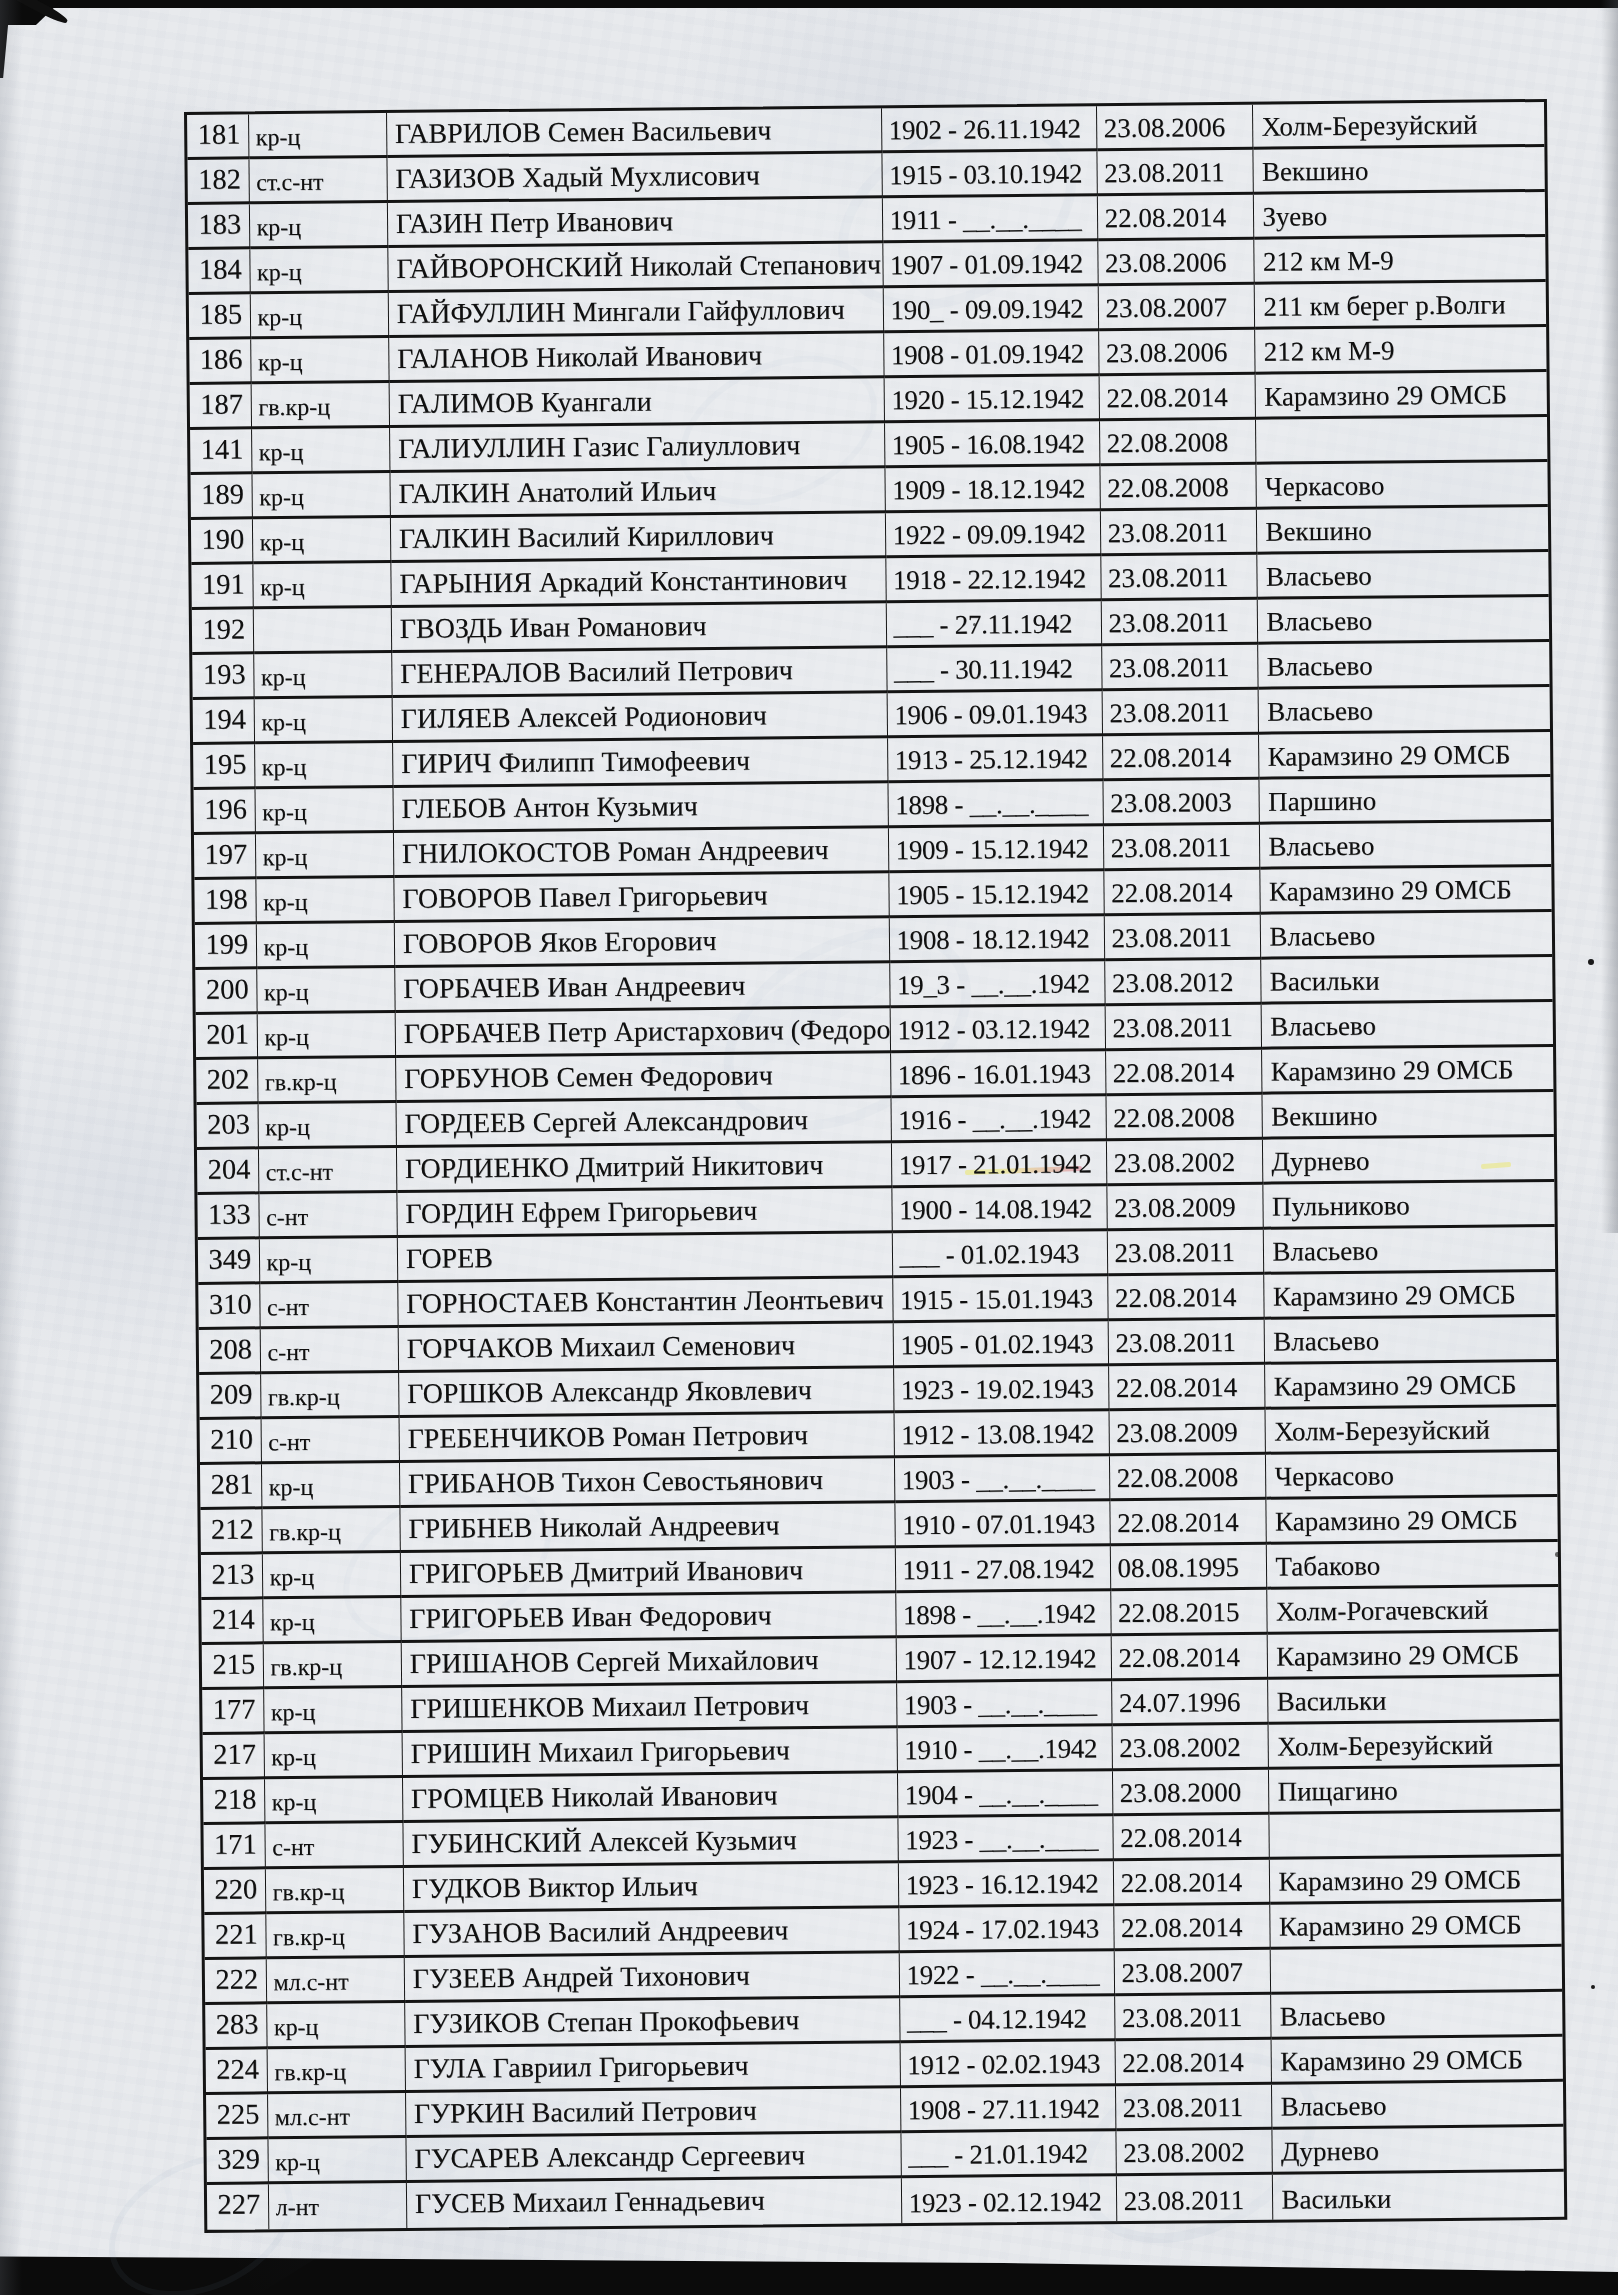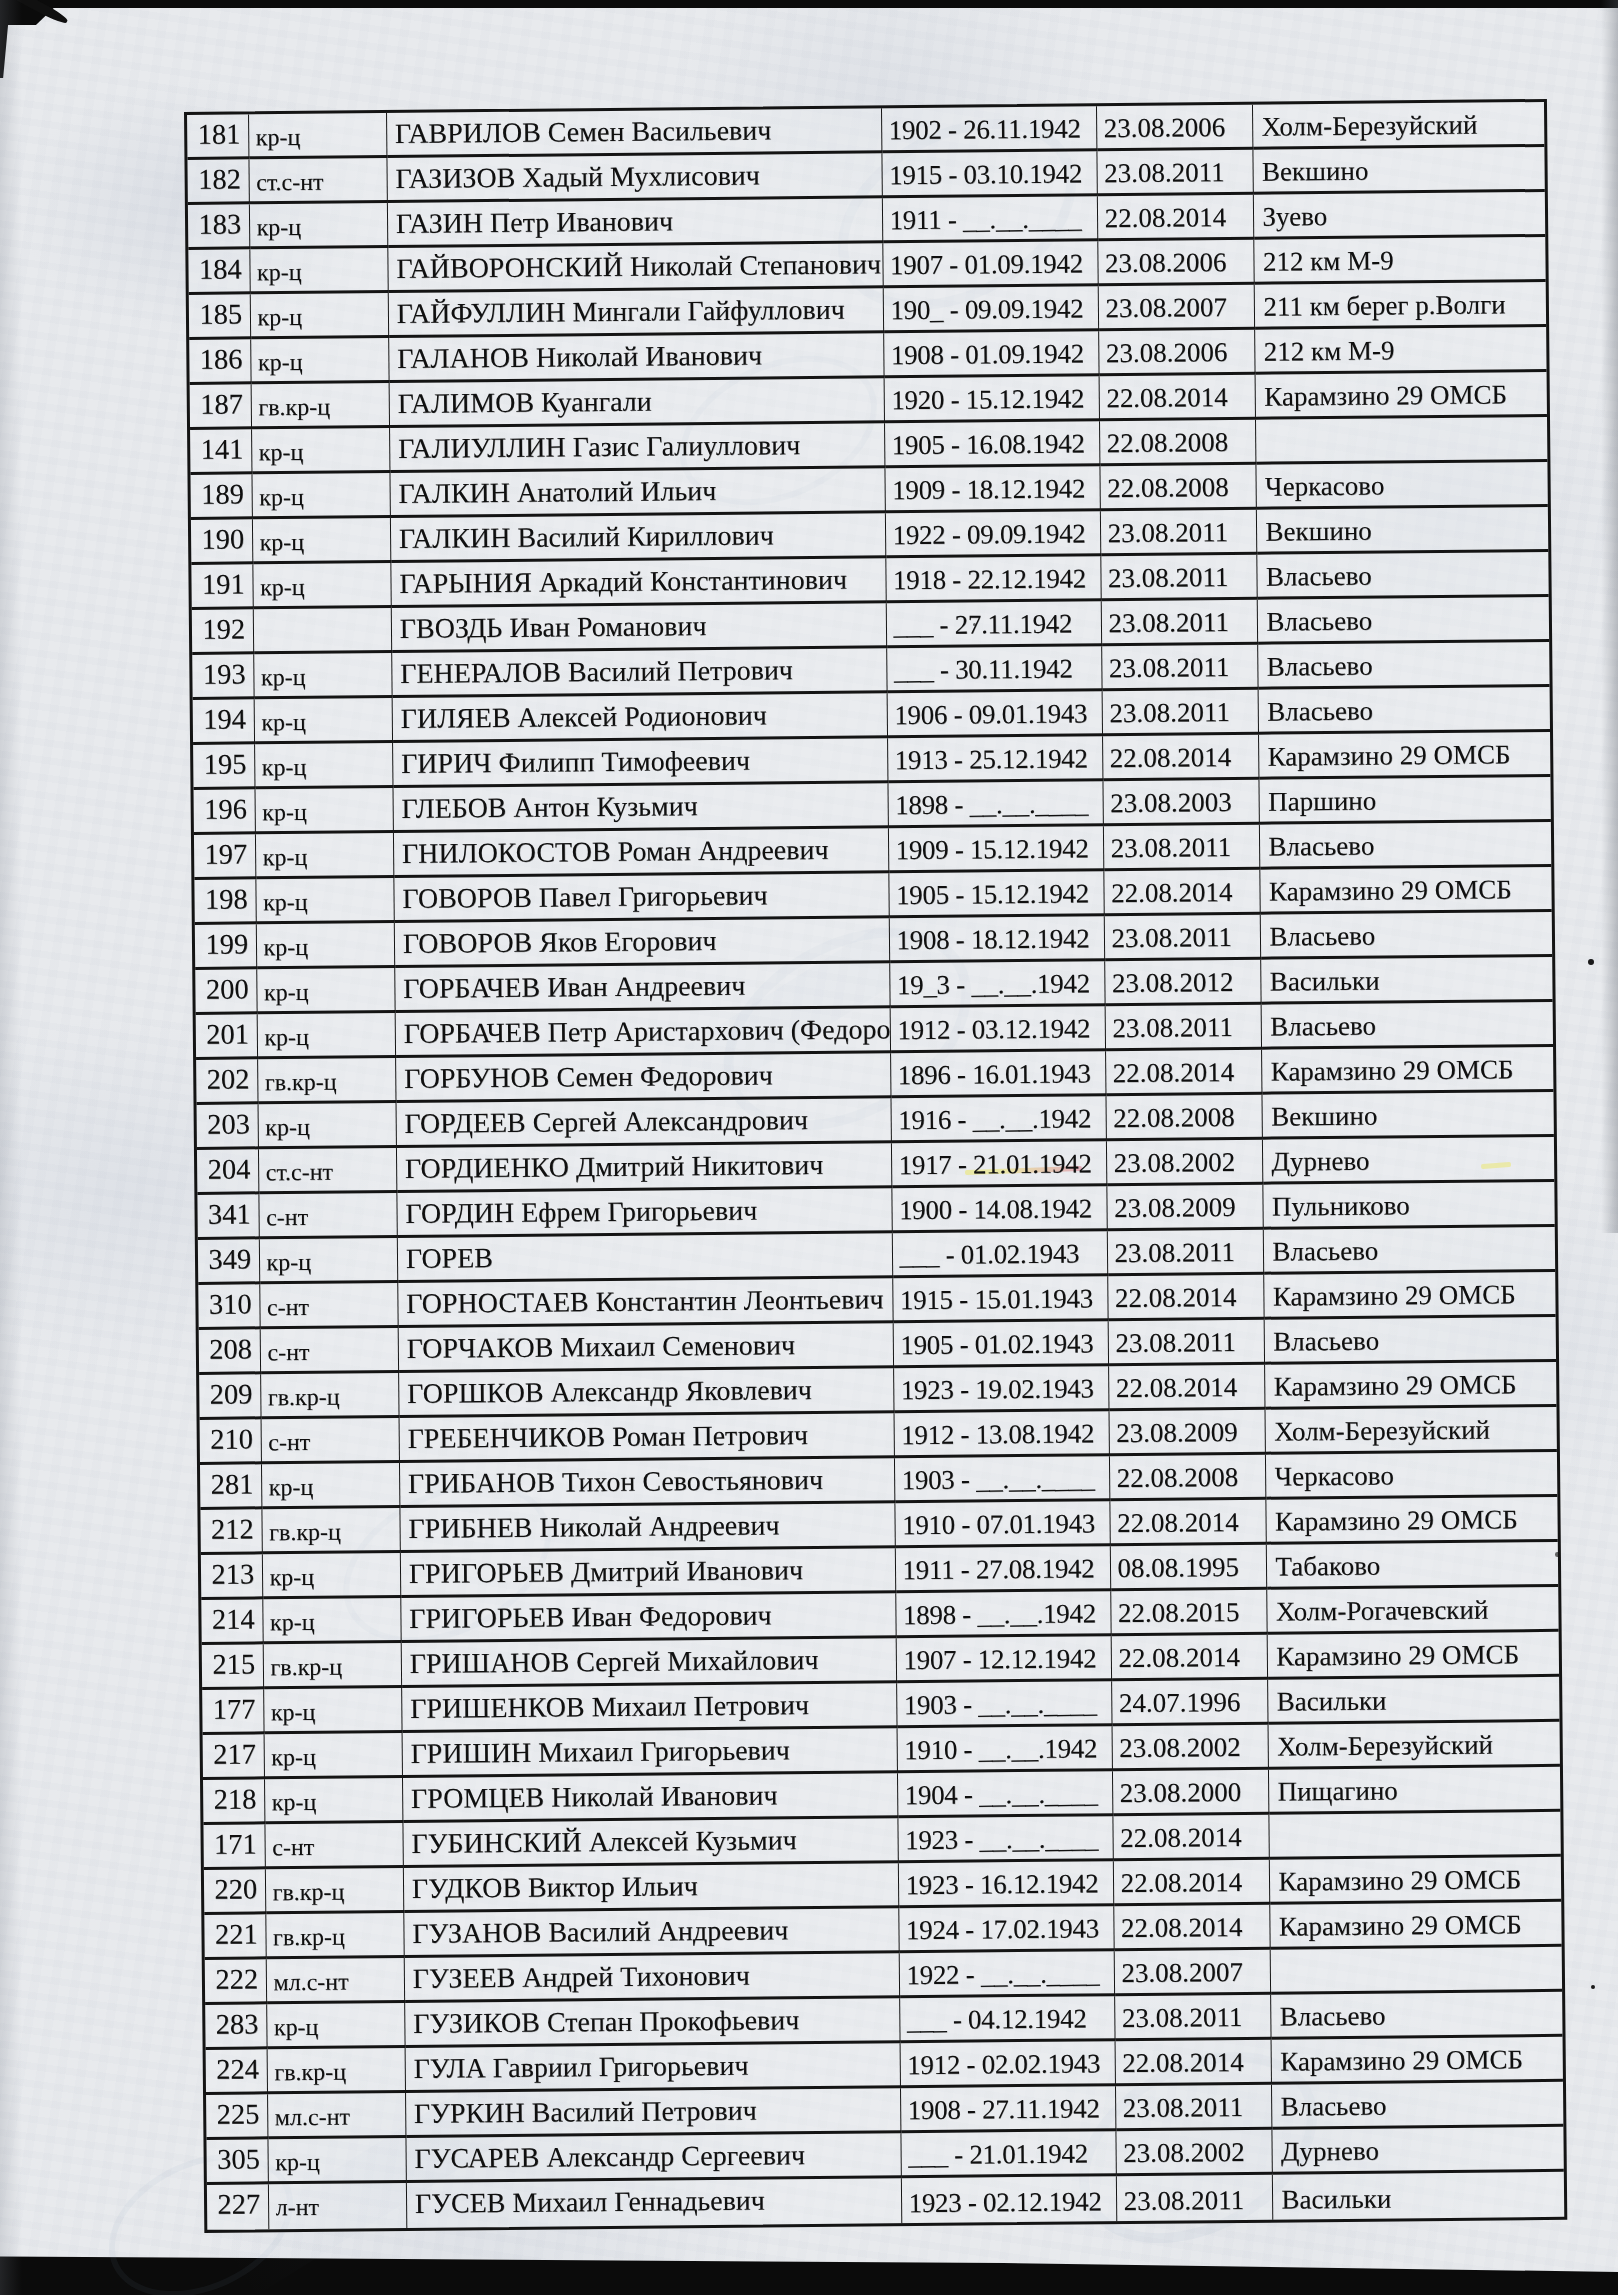--- a/index.html
+++ b/index.html
@@ -307,21 +307,21 @@
   <div class="row">
     <div class="cell c-num">204</div>
     <div class="cell c-rank">ст.с-нт</div>
     <div class="cell c-name">ГОРДИЕНКО Дмитрий Никитович</div>
     <div class="cell c-dates">1917 - 21.01.1942</div>
     <div class="cell c-date">23.08.2002</div>
     <div class="cell c-place">Дурнево</div>
   </div>
 
   <div class="row">
-    <div class="cell c-num">341</div>
+    <div class="cell c-num">133</div>
     <div class="cell c-rank">с-нт</div>
     <div class="cell c-name">ГОРДИН  Ефрем Григорьевич</div>
     <div class="cell c-dates">1900 -  14.08.1942</div>
     <div class="cell c-date">23.08.2009</div>
     <div class="cell c-place">Пульниково</div>
   </div>
 
   <div class="row">
     <div class="cell c-num">349</div>
     <div class="cell c-rank">кр-ц</div>
@@ -496,21 +496,21 @@
   <div class="row">
     <div class="cell c-num">225</div>
     <div class="cell c-rank">мл.с-нт</div>
     <div class="cell c-name">ГУРКИН Василий Петрович</div>
     <div class="cell c-dates">1908 - 27.11.1942</div>
     <div class="cell c-date">23.08.2011</div>
     <div class="cell c-place">Власьево</div>
   </div>
 
   <div class="row">
-    <div class="cell c-num">305</div>
+    <div class="cell c-num">329</div>
     <div class="cell c-rank">кр-ц</div>
     <div class="cell c-name">ГУСАРЕВ Александр Сергеевич</div>
     <div class="cell c-dates">___ - 21.01.1942</div>
     <div class="cell c-date">23.08.2002</div>
     <div class="cell c-place">Дурнево</div>
   </div>
 
   <div class="row">
     <div class="cell c-num">227</div>
     <div class="cell c-rank">л-нт</div>

